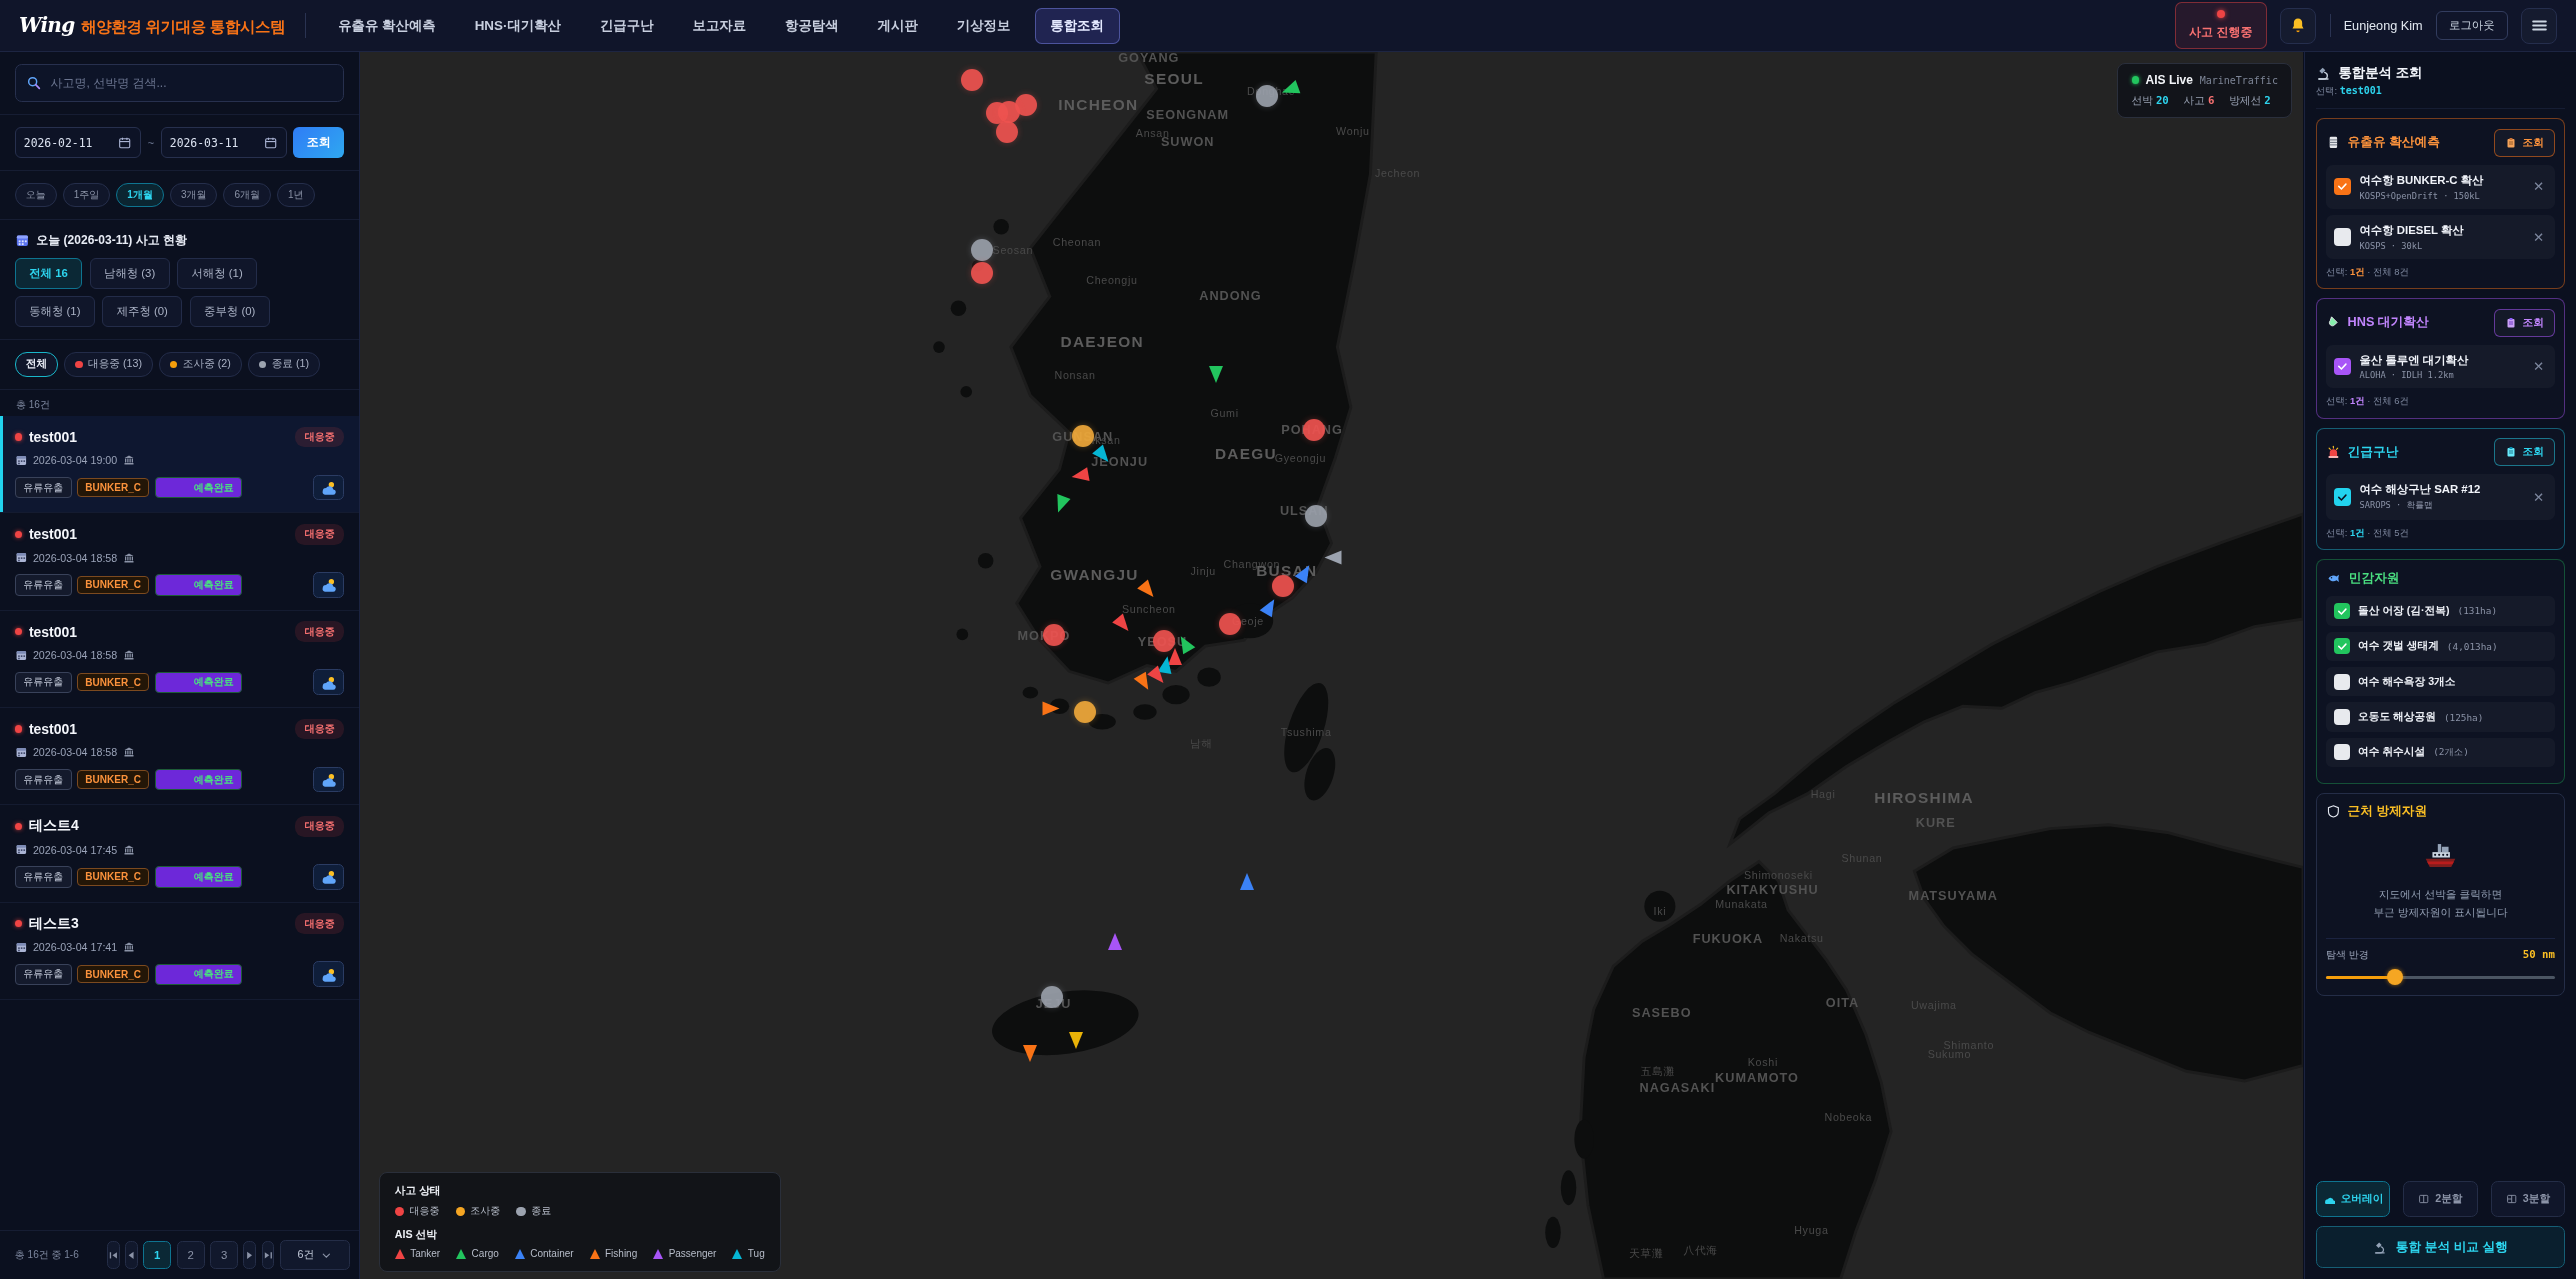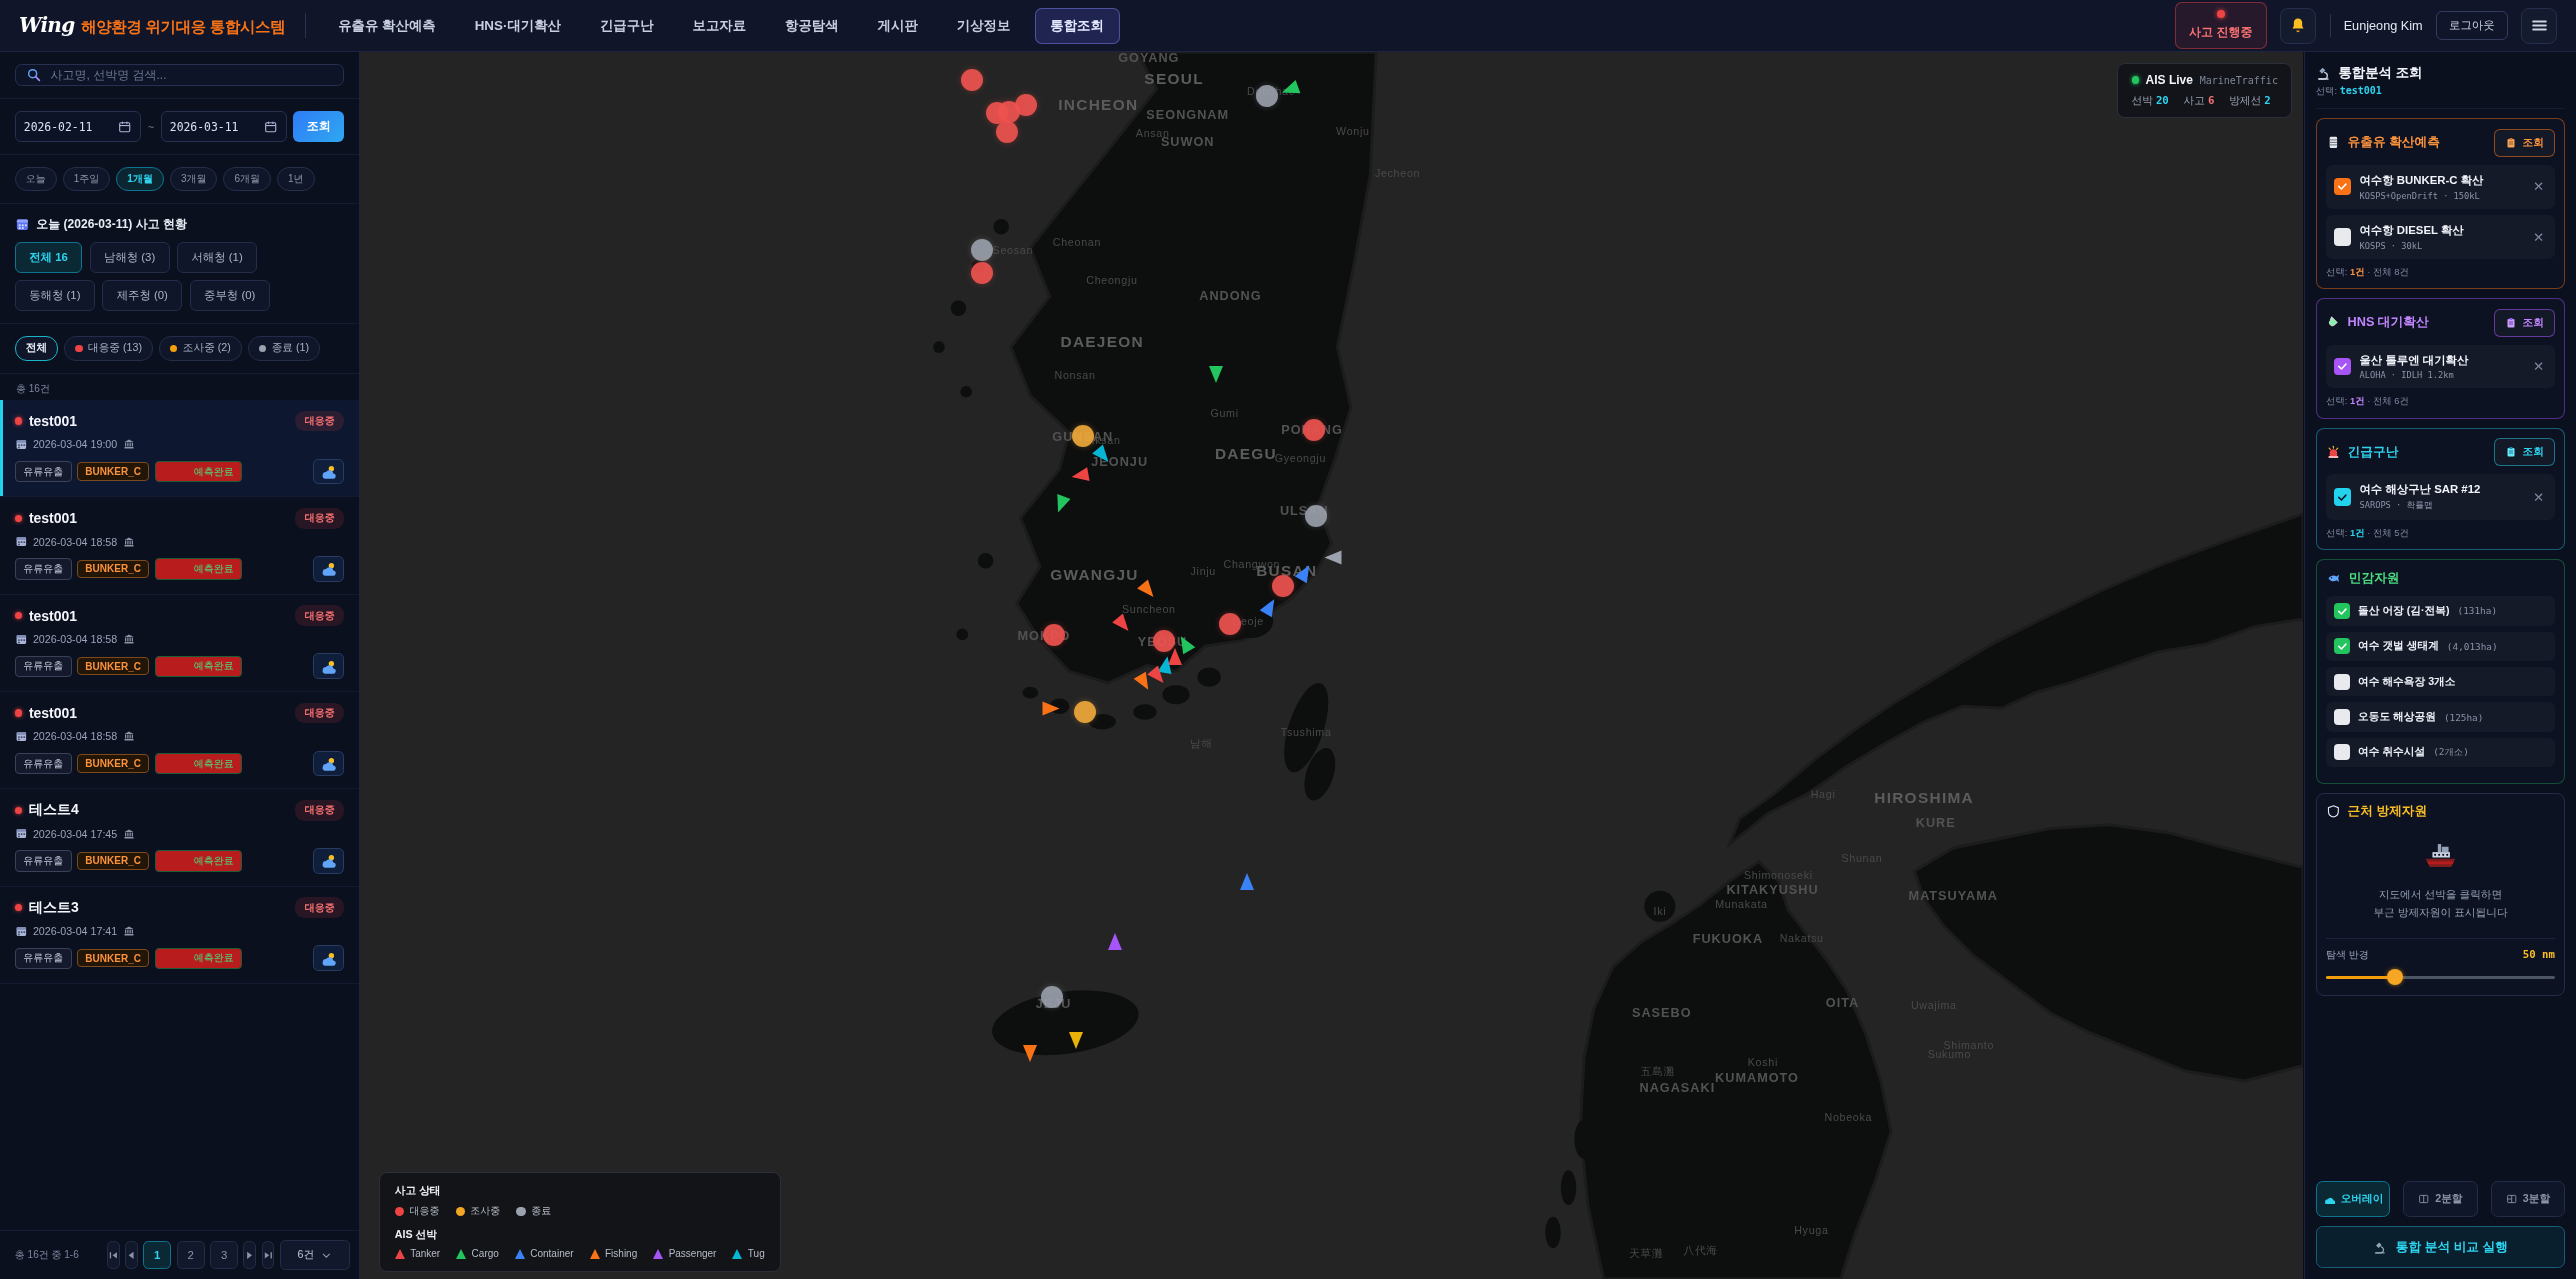--- a/index.html
+++ b/index.html
@@ -29,21 +29,21 @@
     display:flex; align-items:center; justify-content:center; cursor:pointer; }
   .nav-sep { width:0.7px; height:23px; background:#2a3352; }
   .user-name { font-size:12.7px; color:#e2e8f0; }
   .logout-btn { font-size:11.4px; color:#cbd5e1; background:transparent; border:0.7px solid #323c5e;
     border-radius:6px; padding:6px 12px; cursor:pointer; }
 
   
   .sidebar { position:absolute; top:52px; left:0; width:360px; height:1227px; background:#0b101f;
     border-right:0.7px solid #1b2340; display:flex; flex-direction:column; z-index:40; }
   .sb-pad { padding:12px 14.8px; border-bottom:0.7px solid #161d33; }
-  .search-box { display:flex; align-items:center; gap:8px; height:22px; background:#0d1428;
+  .search-box { display:flex; align-items:center; gap:8px; height:38px; background:#0d1428;
     border:0.7px solid #27304e; border-radius:6.7px; padding:0 10.7px; }
   .search-box input { flex:1; background:transparent; border:none; outline:none; color:#e5e9f2;
     font-size:12px; font-family:inherit; }
   .search-box input::placeholder { color:#6b7590; }
   .date-row { display:flex; align-items:center; gap:6.7px; }
   .date-input { flex:1; height:31px; background:#0d1326; border:0.7px solid #27304e; border-radius:6px;
     display:flex; align-items:center; justify-content:space-between; padding:0 8px; font-size:11.4px;
     color:#dbe2f0; cursor:pointer; }
   .date-tilde { color:#6b7590; font-size:11.4px; }
   .query-btn { height:31px; padding:0 13.4px; border:none; border-radius:6px; color:#fff; font-size:12px;
@@ -69,21 +69,21 @@
   .incident-card.selected::before { content:""; position:absolute; left:0; top:0; bottom:0; width:3.4px; background:#22d3ee; }
   .inc-row1 { display:flex; align-items:center; gap:6.7px; }
   .inc-dot { width:7.4px; height:7.4px; background:#ef4444; box-shadow:0 0 4.7px rgba(239,68,68,.8); }
   .inc-name { font-size:14px; font-weight:bold; color:#f4f6fb; }
   .inc-badge { margin-left:auto; font-size:10px; font-weight:bold; color:#f87171;
     background:rgba(239,68,68,0.13); border-radius:9.4px; padding:3.4px 9.4px; }
   .inc-row2 { display:flex; align-items:center; gap:5.4px; margin:6.7px 0 8px; color:#9aa3b8; font-size:10.7px; }
   .inc-row3 { display:flex; align-items:center; gap:5.4px; }
   .tag { font-size:10px; border-radius:4px; padding:2.7px 7.4px; border:0.7px solid #39425a; color:#c3cad9; background:#141a2c; }
   .tag.oil-type { border-color:#7c4a1f; color:#fb923c; background:#231607; font-weight:bold; }
-  .tag.done { border-color:#1e5c38; color:#4ade80; background:#b91c1c; font-weight:normal;padding-left:38px; }
+  .tag.done { border-color:#1e5c38; color:#4ade80; background:#6d28d9; font-weight:bold;padding-left:38px; }
   .weather-btn { margin-left:auto; width:31px; height:25.5px; border-radius:5.4px; background:#0f1e3a;
     border:0.7px solid #2b3c63; display:flex; align-items:center; justify-content:center; cursor:pointer; }
 
   .pagination { margin-top:auto; border-top:0.7px solid #161d33; padding:9.4px 14.8px; display:flex;
     align-items:center; gap:5.4px; }
   .pg-summary { font-size:10px; color:#7c869d; margin-right:23px; white-space:nowrap; }
   .pg-btn { width:28px; height:28px; border-radius:5.4px; background:#11182c; border:0.7px solid #242d47;
     color:#8b93a7; display:flex; align-items:center; justify-content:center; font-size:11.4px; cursor:pointer; }
   .pg-btn.num.active { color:#2dd4ee; border-color:#0e7490; background:#0b2835; font-weight:bold; }
   .pg-size { margin-left:auto; height:29.5px; min-width:70px; border-radius:5.4px; background:#11182c;

